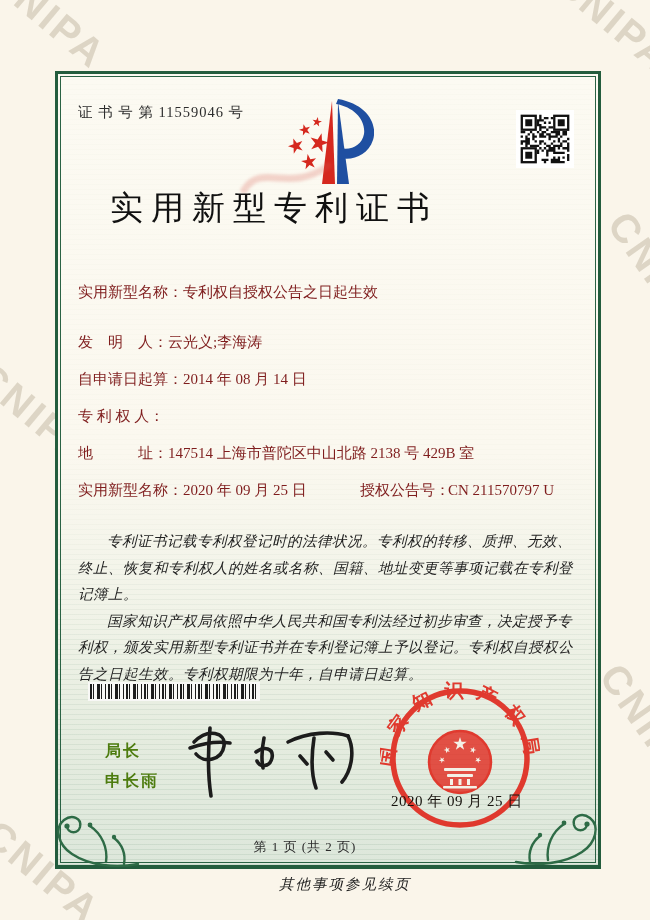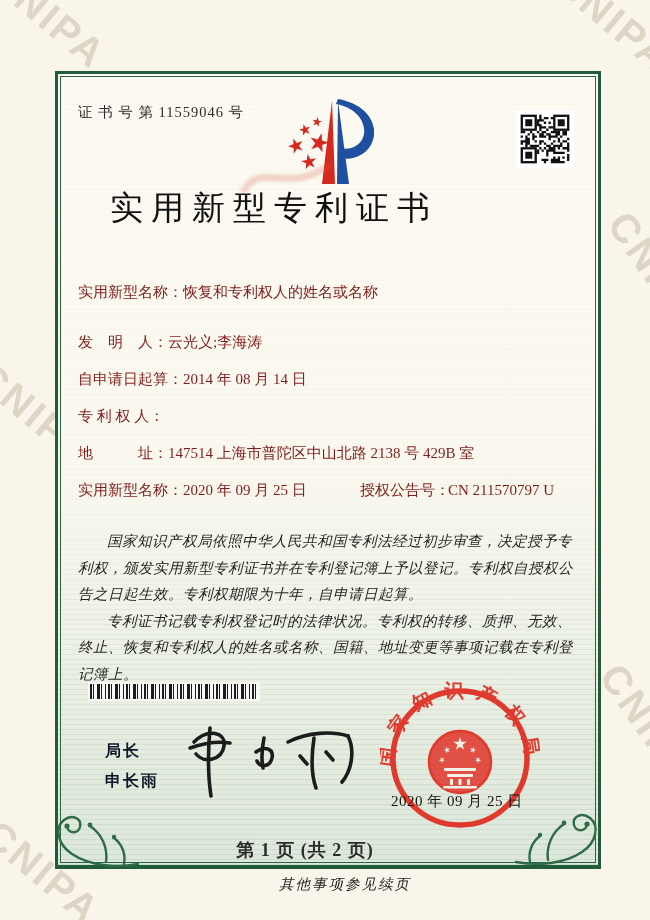--- a/index.html
+++ b/index.html
@@ -39,27 +39,27 @@
   #paragraphs{left:78px;top:528px;width:500px;font-size:14.5px;line-height:1.83;
               color:#1f1f1f;font-style:italic;letter-spacing:.5px;}
   #paragraphs p{margin:0;text-indent:2em;}
 
   #barcode{left:90px;top:684px;width:168px;height:15px;background:
      repeating-linear-gradient(90deg,#1c1c1c 0 2px,#f8f8f6 2px 3px,#1c1c1c 3px 4px,#f8f8f6 4px 7px,
      #1c1c1c 7px 10px,#f8f8f6 10px 11px,#1c1c1c 11px 12px,#f8f8f6 12px 15px,#1c1c1c 15px 16px,#f8f8f6 16px 18px);
      outline:2px solid #f8f8f6;}
 
   #signer{left:105px;top:736px;font-family:"Liberation Sans","DejaVu Sans",sans-serif;
-          font-size:16px;font-weight:600;color:#0f172a;line-height:30px;letter-spacing:2px;}
+          font-size:16px;font-weight:600;color:#4d7c0f;line-height:30px;letter-spacing:2px;}
 
   #signature-svg{left:180px;top:718px;}
   #seal-svg{left:380px;top:680px;}
   #seal-date{left:391px;top:792px;width:150px;font-size:15px;color:#17130e;letter-spacing:.5px;white-space:nowrap;}
 
-  #page-indicator{left:55px;top:838px;width:500px;text-align:center;font-size:18px;color:#2c2c2c;letter-spacing:1px;font-weight:bold;}
+  #page-indicator{left:55px;top:838px;width:500px;text-align:center;font-size:13px;color:#2c2c2c;letter-spacing:1px;}
   #footer-note{left:72px;top:875px;width:546px;text-align:center;font-size:14.5px;color:#1f1f1f;
                letter-spacing:2px;font-style:italic;}
 
   #qr{left:516px;top:110px;width:58px;height:58px;background:#fff;padding:0;z-index:3;}
   #logo-svg{left:278px;top:96px;}
   #title-redmark{left:236px;top:156px;opacity:.55;filter:blur(1.5px);}
   .flourish{z-index:4;}
 </style>
 </head>
 <body>
@@ -121,21 +121,21 @@
       </g>
       <path id="qr-modules" fill="#111" d="M16 0h2v2h-2zM16 2h2v2h-2zM20 2h2v2h-2zM22 2h2v2h-2zM26 2h2v2h-2zM14 4h2v2h-2zM16 4h2v2h-2zM18 4h2v2h-2zM14 6h2v2h-2zM20 6h2v2h-2zM24 6h2v2h-2zM14 8h2v2h-2zM16 8h2v2h-2zM16 10h2v2h-2zM18 10h2v2h-2zM20 10h2v2h-2zM24 10h2v2h-2zM26 10h2v2h-2zM16 12h2v2h-2zM22 12h2v2h-2zM0 14h2v2h-2zM2 14h2v2h-2zM8 14h2v2h-2zM14 14h2v2h-2zM18 14h2v2h-2zM20 14h2v2h-2zM26 14h2v2h-2zM28 14h2v2h-2zM30 14h2v2h-2zM32 14h2v2h-2zM36 14h2v2h-2zM38 14h2v2h-2zM6 16h2v2h-2zM10 16h2v2h-2zM16 16h2v2h-2zM18 16h2v2h-2zM22 16h2v2h-2zM24 16h2v2h-2zM30 16h2v2h-2zM32 16h2v2h-2zM36 16h2v2h-2zM38 16h2v2h-2zM0 18h2v2h-2zM4 18h2v2h-2zM10 18h2v2h-2zM12 18h2v2h-2zM16 18h2v2h-2zM18 18h2v2h-2zM20 18h2v2h-2zM24 18h2v2h-2zM26 18h2v2h-2zM28 18h2v2h-2zM30 18h2v2h-2zM34 18h2v2h-2zM4 20h2v2h-2zM6 20h2v2h-2zM10 20h2v2h-2zM24 20h2v2h-2zM32 20h2v2h-2zM40 20h2v2h-2zM0 22h2v2h-2zM2 22h2v2h-2zM4 22h2v2h-2zM6 22h2v2h-2zM12 22h2v2h-2zM16 22h2v2h-2zM18 22h2v2h-2zM28 22h2v2h-2zM32 22h2v2h-2zM36 22h2v2h-2zM38 22h2v2h-2zM0 24h2v2h-2zM4 24h2v2h-2zM6 24h2v2h-2zM16 24h2v2h-2zM20 24h2v2h-2zM26 24h2v2h-2zM34 24h2v2h-2zM40 24h2v2h-2zM4 26h2v2h-2zM8 26h2v2h-2zM10 26h2v2h-2zM12 26h2v2h-2zM14 26h2v2h-2zM22 26h2v2h-2zM24 26h2v2h-2zM28 26h2v2h-2zM30 26h2v2h-2zM32 26h2v2h-2zM34 26h2v2h-2zM40 26h2v2h-2zM16 28h2v2h-2zM20 28h2v2h-2zM24 28h2v2h-2zM26 28h2v2h-2zM28 28h2v2h-2zM32 28h2v2h-2zM36 28h2v2h-2zM38 28h2v2h-2zM40 28h2v2h-2zM14 30h2v2h-2zM18 30h2v2h-2zM22 30h2v2h-2zM24 30h2v2h-2zM26 30h2v2h-2zM28 30h2v2h-2zM40 30h2v2h-2zM14 32h2v2h-2zM22 32h2v2h-2zM28 32h2v2h-2zM30 32h2v2h-2zM32 32h2v2h-2zM34 32h2v2h-2zM36 32h2v2h-2zM22 34h2v2h-2zM40 34h2v2h-2zM28 36h2v2h-2zM32 36h2v2h-2zM36 36h2v2h-2zM40 36h2v2h-2zM18 38h2v2h-2zM20 38h2v2h-2zM22 38h2v2h-2zM26 38h2v2h-2zM28 38h2v2h-2zM30 38h2v2h-2zM32 38h2v2h-2zM40 38h2v2h-2zM20 40h2v2h-2zM26 40h2v2h-2zM28 40h2v2h-2zM30 40h2v2h-2zM32 40h2v2h-2zM34 40h2v2h-2zM36 40h2v2h-2z"></path>
     </g>
   </svg>
 
   <div id="title" class="abs">实用新型专利证书</div>
 
   <div id="fields" class="abs">
     <div class="frow first">
       <span class="flabel">实用新型名称：</span>
-      <span class="fvalue">恢复和专利权人的姓名或名称</span>
+      <span class="fvalue">专利权自授权公告之日起生效</span>
     </div>
     <div class="frow">
       <span class="flabel">发　明　人：</span>
       <span class="fvalue">云光义;李海涛</span>
     </div>
     <div class="frow">
       <span class="flabel">自申请日起算：</span>
       <span class="fvalue">2014 年 08 月 14 日</span>
     </div>
     <div class="frow">
@@ -147,22 +147,22 @@
     </div>
     <div class="frow grant">
       <span class="flabel">实用新型名称：</span>
       <span class="fvalue">2020 年 09 月 25 日</span>
       <span class="flabel g2l">授权公告号：</span>
       <span class="fvalue g2v">CN 211570797 U</span>
     </div>
   </div>
 
   <div id="paragraphs" class="abs">
+    <p>专利证书记载专利权登记时的法律状况。专利权的转移、质押、无效、终止、恢复和专利权人的姓名或名称、国籍、地址变更等事项记载在专利登记簿上。</p>
     <p>国家知识产权局依照中华人民共和国专利法经过初步审查，决定授予专利权，颁发实用新型专利证书并在专利登记簿上予以登记。专利权自授权公告之日起生效。专利权期限为十年，自申请日起算。</p>
-    <p>专利证书记载专利权登记时的法律状况。专利权的转移、质押、无效、终止、恢复和专利权人的姓名或名称、国籍、地址变更等事项记载在专利登记簿上。</p>
   </div>
 
   <div id="barcode" class="abs"></div>
 
   <div id="signer" class="abs">
     <div>局长</div>
     <div>申长雨</div>
   </div>
 
   <svg id="signature-svg" class="abs" width="185" height="90" viewBox="0 0 185 90">

